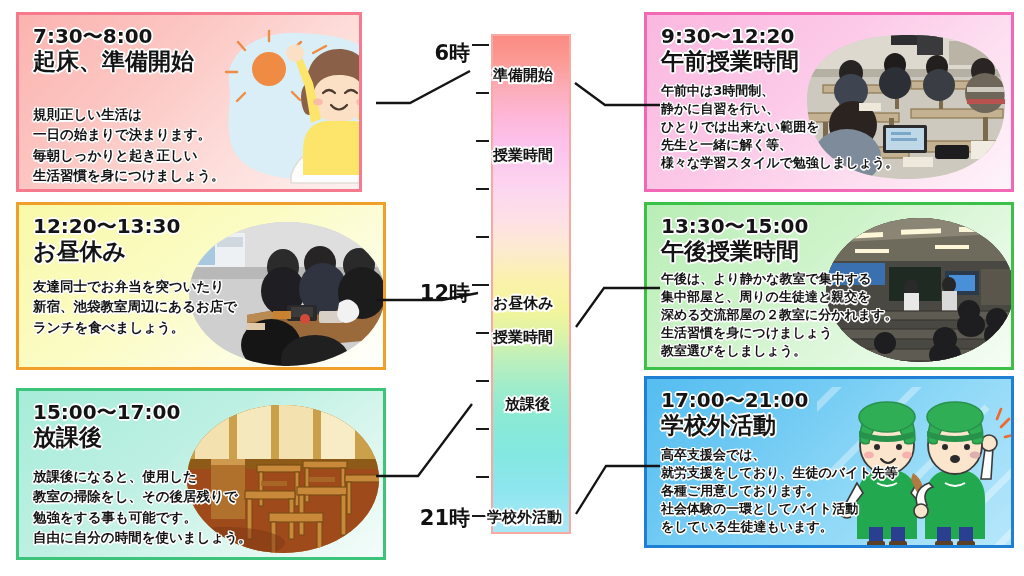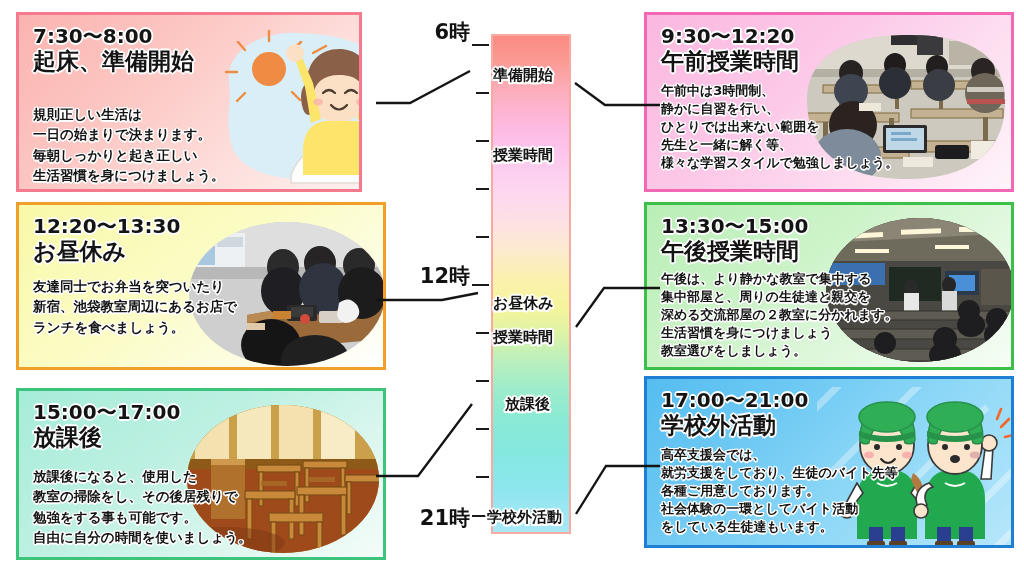--- a/index.html
+++ b/index.html
@@ -467,22 +467,22 @@
 
   <div class="tick minor" style="top:92px;"></div>
   <div class="tick minor" style="top:140px;"></div>
   <div class="tick minor" style="top:188px;"></div>
   <div class="tick minor" style="top:236px;"></div>
   <div class="tick minor" style="top:332px;"></div>
   <div class="tick minor" style="top:380px;"></div>
   <div class="tick minor" style="top:428px;"></div>
   <div class="tick minor" style="top:476px;"></div>
 
-  <div class="tl-hour" style="left:398px;top:18px;width:72px;">6時</div>
-  <div class="tl-hour" style="left:398px;top:262px;width:72px;">12時</div>
+  <div class="tl-hour" style="left:398px;top:39px;width:72px;">6時</div>
+  <div class="tl-hour" style="left:398px;top:279px;width:72px;">12時</div>
   <div class="tl-hour" style="left:398px;top:504px;width:72px;">21時</div>
 
   <div class="tl-label" style="left:493px;top:66px;">準備開始</div>
   <div class="tl-label" style="left:493px;top:146px;">授業時間</div>
   <div class="tl-label" style="left:493px;top:294px;">お昼休み</div>
   <div class="tl-label" style="left:493px;top:328px;">授業時間</div>
   <div class="tl-label" style="left:505px;top:395px;">放課後</div>
   <div class="tl-label" style="left:487px;top:508px;">学校外活動</div>
 
 </div>

